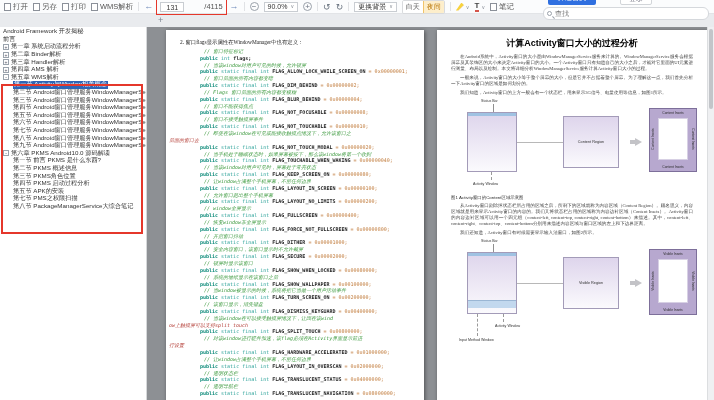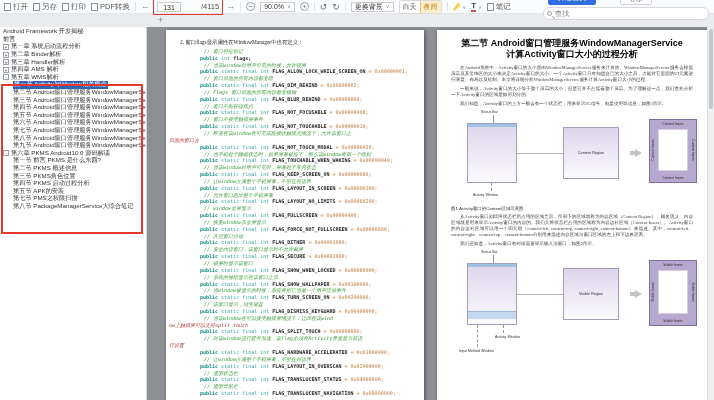--- a/index.html
+++ b/index.html
@@ -106,21 +106,21 @@
   <span class="tbtn">
       <span class="mini-ic"></span>
       <span>另存</span>
     </span>
   <span class="tbtn">
       <span class="mini-ic"></span>
       <span>打印</span>
     </span>
   <span class="tbtn">
       <span class="mini-ic"></span>
-      <span>PDF转换</span>
+      <span>WMS解析</span>
     </span>
   <span class="sep"></span>
   <span class="arrow">←</span>
   <span class="pagewrap">
     <span class="pagebox">131</span>
     <span>/4115</span>
     <span class="redbox"></span>
   </span>
   <span class="arrow">→</span>
   <span class="sep"></span>
@@ -306,21 +306,20 @@
         <div class="ln dc"><span class="kw1">public </span><span class="kw2">static final int </span><span class="nm">FLAG_LAYOUT_IN_OVERSCAN</span><span class="vl"> = 0x02000000;</span></div>
         <div class="ln cm">// 透明状态栏</div>
         <div class="ln dc"><span class="kw1">public </span><span class="kw2">static final int </span><span class="nm">FLAG_TRANSLUCENT_STATUS</span><span class="vl"> = 0x04000000;</span></div>
         <div class="ln cm">// 透明导航栏</div>
         <div class="ln dc"><span class="kw1">public </span><span class="kw2">static final int </span><span class="nm">FLAG_TRANSLUCENT_NAVIGATION</span><span class="vl"> = 0x08000000;</span></div>
       </div>
   </div>
 
   <div id="page-right" class="page">
     <div class="rp-title">
-      <div>第二节 Android窗口管理服务WindowManagerService</div>
       <div>计算Activity窗口大小的过程分析</div>
     </div>
     <div class="para">在Android系统中，Activity窗口的大小是由WindowManagerService服务来计算的。WindowManagerService服务会根据屏幕及其装饰区的大小来决定Activity窗口的大小。一个Activity窗口只有知道自己的大小之后，才能对它里面的UI元素进行测量、布局以及绘制。本文将详细分析WindowManagerService服务计算Activity窗口大小的过程。</div>
     <div class="para">一般来说，Activity窗口的大小等于整个屏幕的大小，但是它并不占据着整个屏幕。为了理解这一点，我们首先分析一下Activity窗口的区域是如何划分的。</div>
     <div class="para">我们知道，Activity窗口的上方一般会有一个状态栏，用来显示3G信号、电量使用等信息，如图1所示。</div>
 
     <div id="fig1" class="fig">
       <span class="flabel" style="left:30px;top:0">Status Bar</span>
       <span class="vline" style="left:42px;top:5px;height:8px"></span>
       <div class="gbox" style="left:16px;top:13px;width:50px;height:60px">

